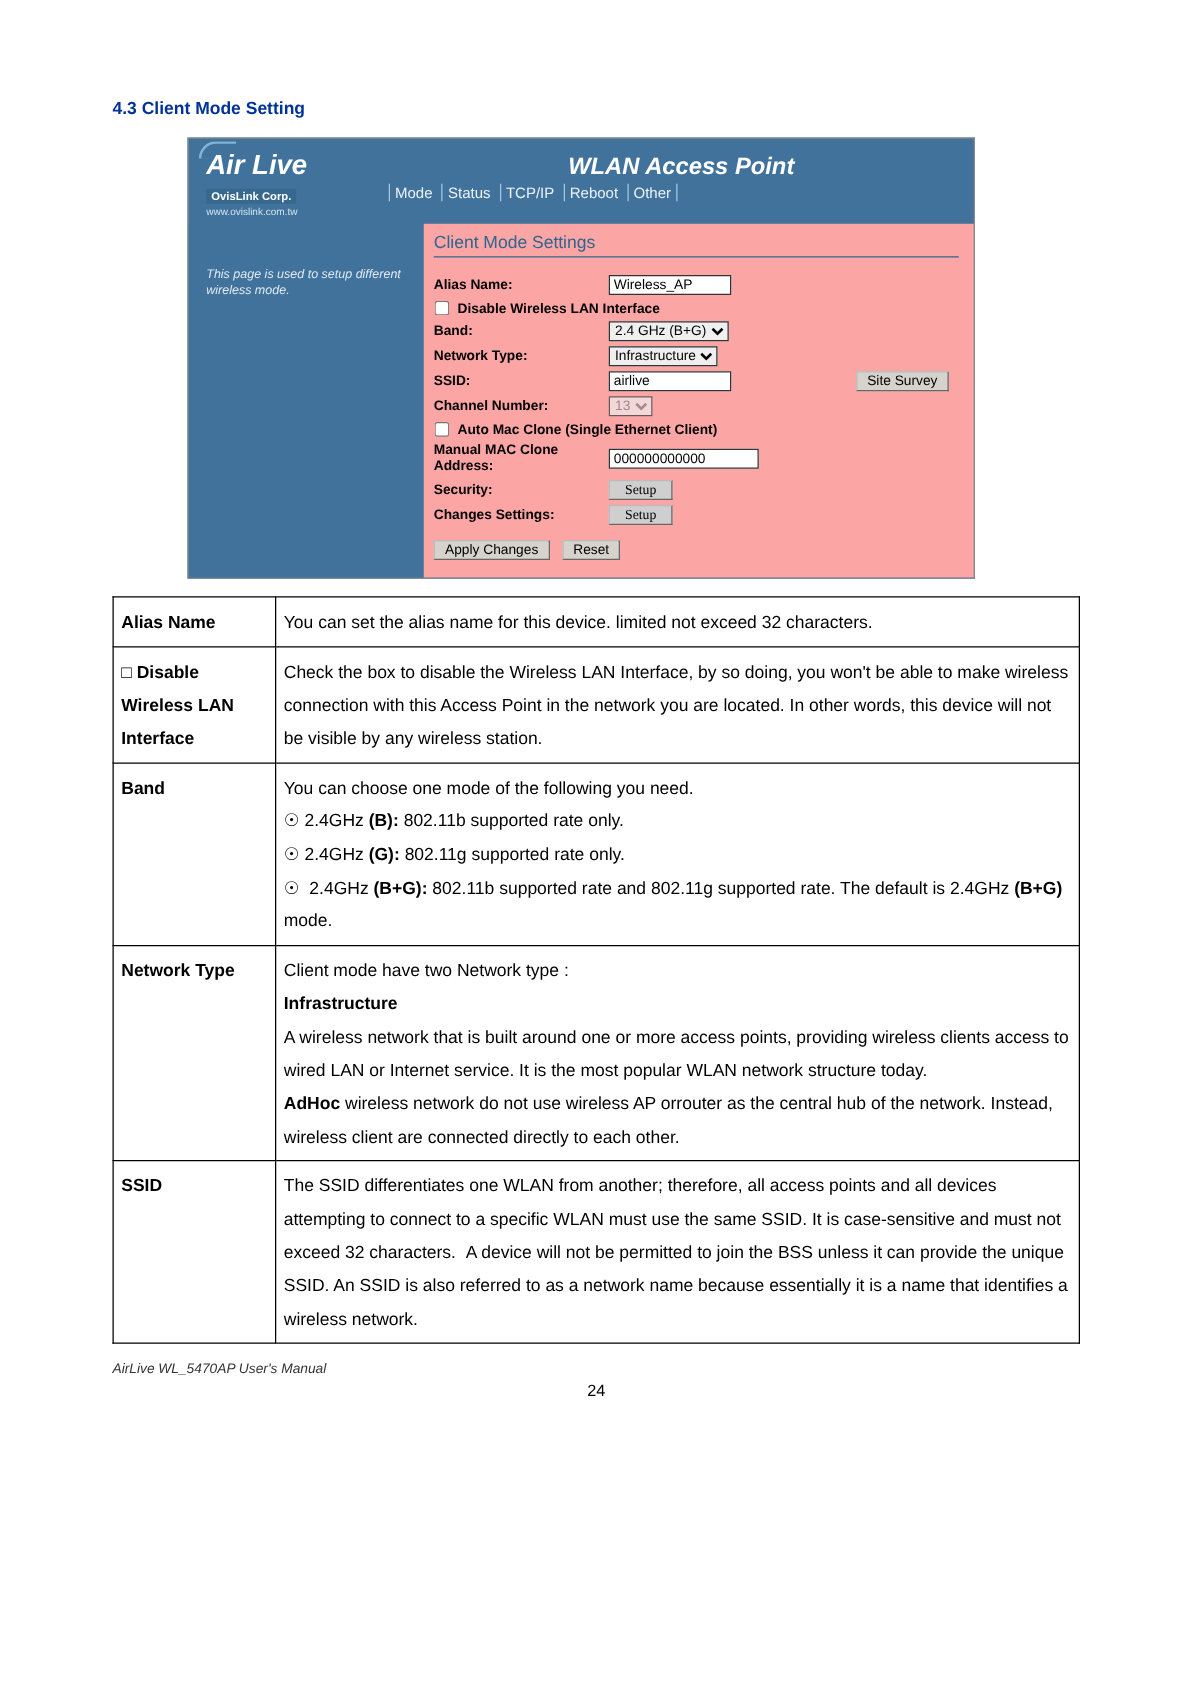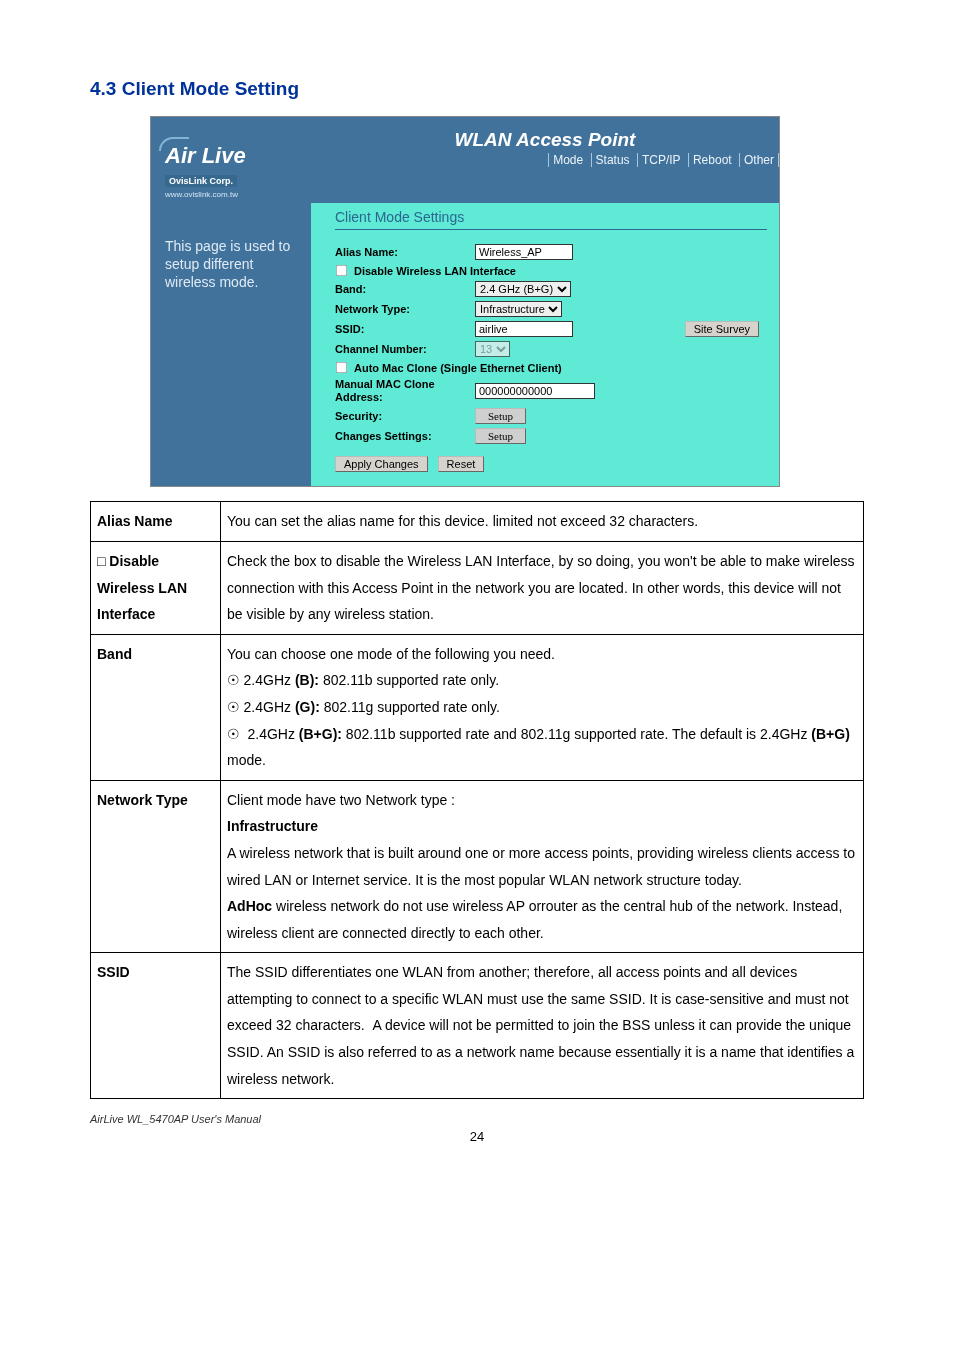--- a/index.html
+++ b/index.html
@@ -4,21 +4,21 @@
 <style>
   * { box-sizing: border-box; margin: 0; padding: 0; }
   body {
     font-family: Arial, Helvetica, sans-serif;
     background: #fff;
     padding: 78px 90px 40px 90px;
     width: 954px;
   }
   .section-heading {
     color: #003399;
-    font-size: 19px;
+    font-size: 14px;
     font-weight: bold;
     margin-bottom: 16px;
   }
   .ui-panel {
     margin-left: 60px;
     width: 630px;
     border: 1px solid #888;
     background: #41729c;
     color: #fff;
     font-size: 11px;
@@ -29,21 +29,20 @@
   .ui-logo {
     width: 160px;
     padding: 8px 8px 4px 14px;
   }
   .logo-title {
     font-size: 22px;
     font-style: italic;
     font-weight: bold;
     color: #fff;
     position: relative;
-    margin-top: 18px;
   }
   .logo-arc {
     position: absolute;
     top: -6px; left: -6px;
     width: 30px; height: 14px;
     border-top: 2px solid #7fb6d6;
     border-left: 2px solid #7fb6d6;
     border-radius: 18px 0 0 0;
   }
   .logo-sub {
@@ -62,43 +61,44 @@
   .ui-header { flex: 1; padding-top: 6px; }
   .ui-big-title {
     color: #fff;
     font-size: 19px;
     font-style: italic;
     font-weight: bold;
     text-align: center;
     padding: 6px 0 2px;
   }
   .ui-nav {
-    text-align: right;
+    text-align: left;
     font-size: 12px;
     color: #eaf2f8;
     padding-bottom: 6px;
   }
   .ui-nav span {
     padding: 0 4px;
     border-left: 1px solid #a8c6db;
   }
   .ui-nav span:last-child { border-right: 1px solid #a8c6db; }
   .ui-body { display: flex; background: #41729c; }
   .ui-side {
-    width: 160px;
+    width: 188px;
     padding: 34px 10px 10px 14px;
-    font-size: 14px;
+    font-style: italic;
+    font-size: 10px;
     color: #dfeaf4;
     line-height: 1.3;
   }
   .ui-form-wrap {
     flex: 1;
-    background: #5eead4;
+    background: #fca5a5;
     color: #000;
-    padding: 6px 12px 14px 24px;
+    padding: 6px 12px 14px 8px;
   }
   .form-title {
     color: #2c6691;
     font-size: 14px;
     font-weight: normal;
     border-bottom: 1px solid #2c6691;
     padding-bottom: 4px;
     margin-bottom: 14px;
   }
   .form-row {

